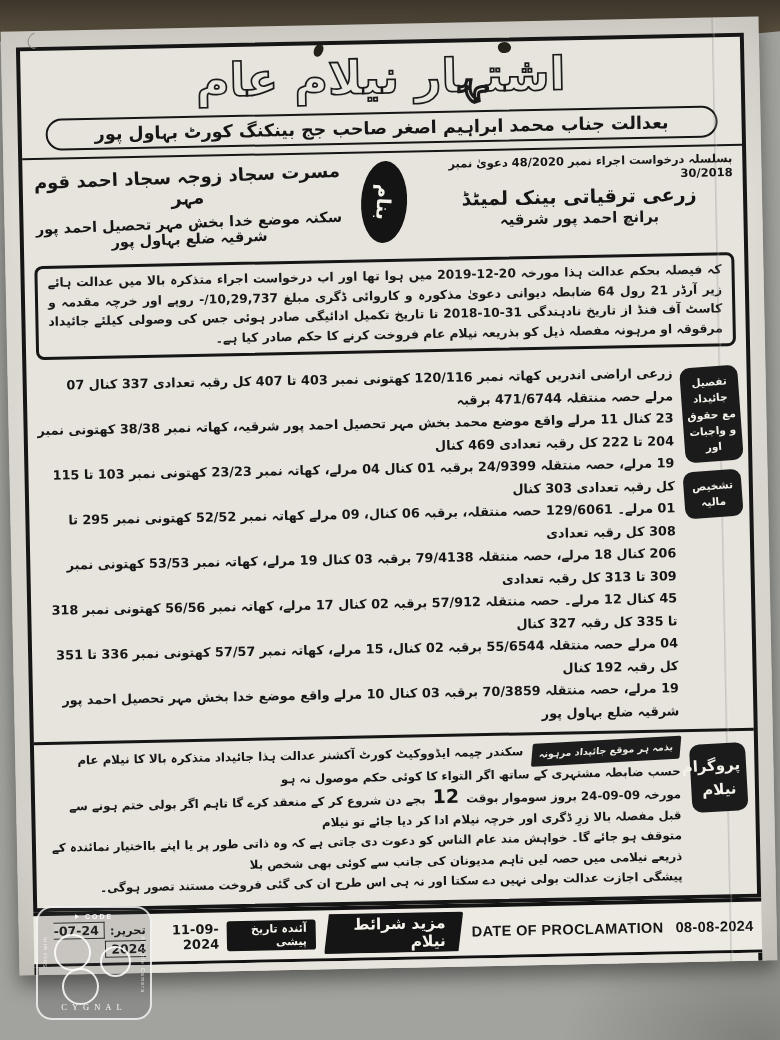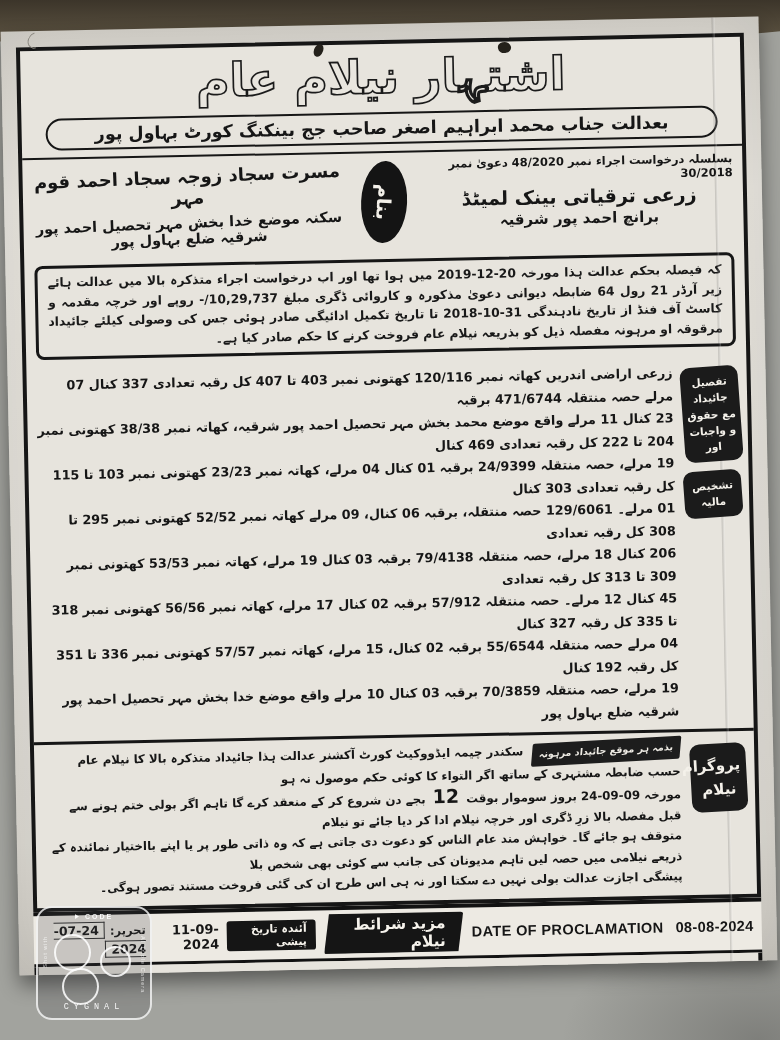--- a/index.html
+++ b/index.html
@@ -59,21 +59,21 @@
   .d1{font-size:13px;font-weight:800;}
   .wl{font-size:11.5px;font-weight:700;}
   .wd{border:1.6px solid #2a2a2a;background:#f4f1ea;padding:0 5px;font-size:12.5px;font-weight:800;}
   .terms{border:4px solid #121212;border-top:none;padding:6px 9px 5px;direction:rtl;background:#e7e4dd;}
   .terms-text{font-size:9.8px;line-height:17.8px;text-align:justify;font-weight:500;color:#191919;}
   .wm{position:absolute;left:36px;top:906px;width:112px;height:110px;border:2px solid rgba(250,250,250,.8);
     border-radius:16px;background:rgba(70,70,74,.22);z-index:5;}
   .wm-code{position:absolute;top:5px;left:0;width:100%;text-align:center;font-size:7px;letter-spacing:2px;
     color:rgba(255,255,255,.92);font-family:"Liberation Sans",sans-serif;font-weight:700;}
   .wm-brand{position:absolute;bottom:6px;left:0;width:100%;text-align:center;font-size:8.5px;letter-spacing:5px;
-    color:rgba(255,255,255,.92);font-family:Liberation Mono, monospace;}
+    color:rgba(255,255,255,.92);font-family:Liberation Serif, serif;}
   .lens{position:absolute;border:2px solid rgba(255,255,255,.85);border-radius:50%;}
   .lens1{left:16px;top:26px;width:33px;height:33px;}
   .lens2{left:62px;top:38px;width:27px;height:27px;}
   .lens3{left:24px;top:60px;width:33px;height:33px;}
   .wm-side{position:absolute;writing-mode:vertical-rl;font-size:5.5px;color:rgba(255,255,255,.7);
     font-family:"Liberation Sans",sans-serif;letter-spacing:1px;top:28px;}
   .wm-left{left:4px;transform:rotate(180deg);}
   .wm-right{right:4px;}
   .blob{position:absolute;background:#24211b;z-index:4;}
   .blob1{left:314px;top:44px;width:9px;height:13px;border-radius:55% 45% 60% 50%;transform:rotate(18deg);}

